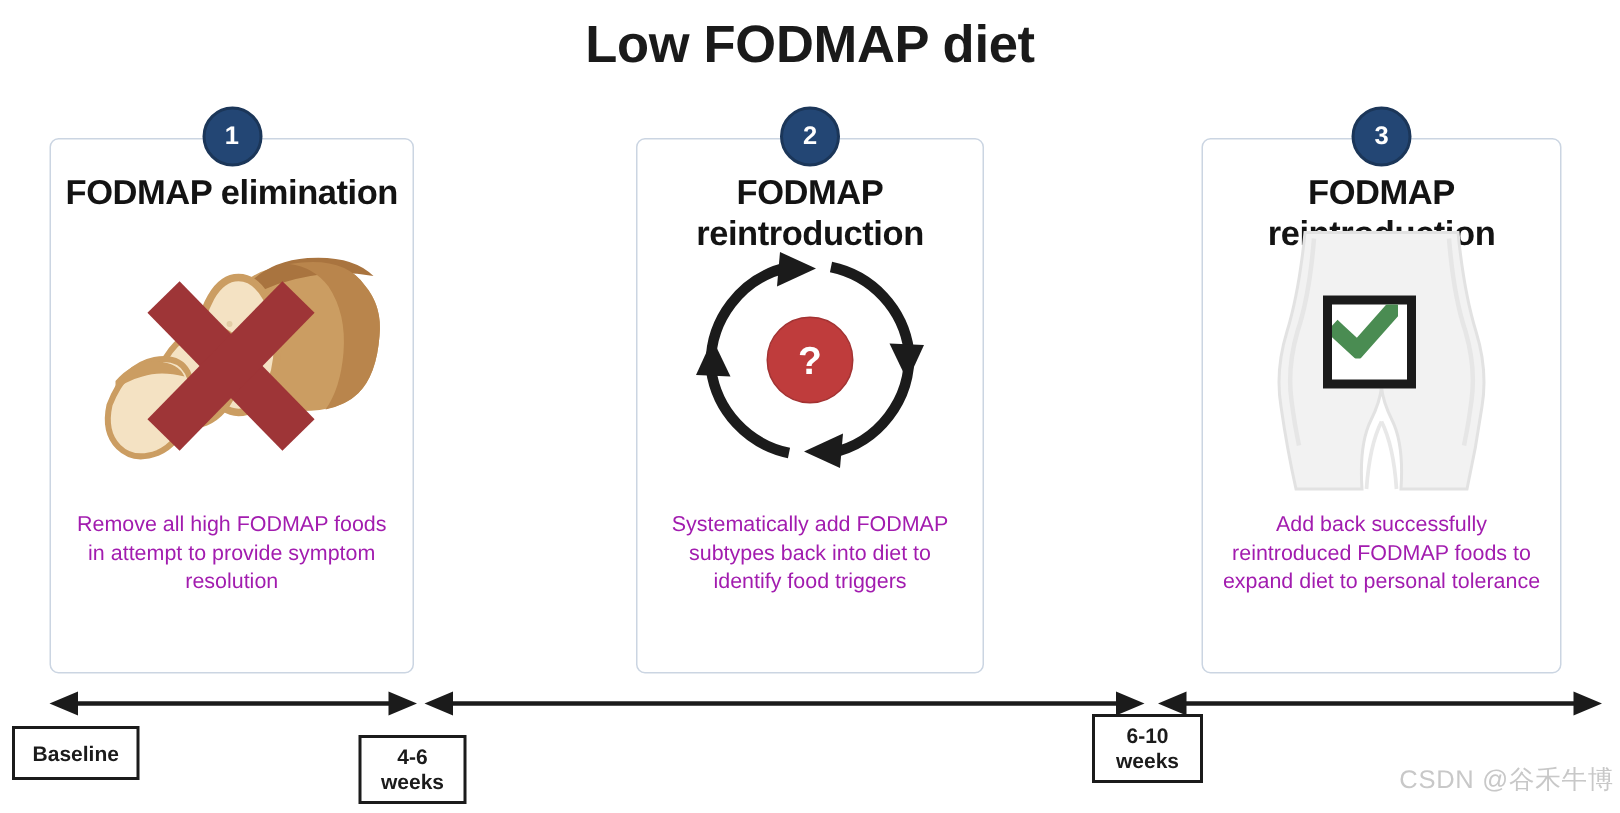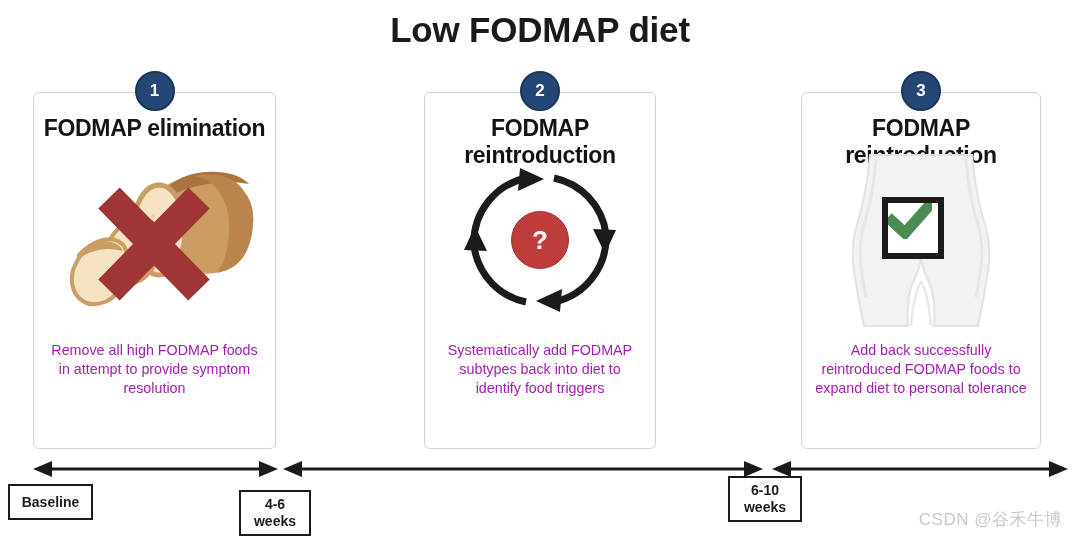--- a/index.html
+++ b/index.html
@@ -149,21 +149,21 @@
     align-items: center;
     justify-content: center;
     line-height: 17px;
   }
   #tl-box-baseline { left: 8px;   top: 484px; width: 85px; height: 36px; }
   #tl-box-46       { left: 239px; top: 476px; width: 72px; height: 46px; margin-top: 14px; }
   #tl-box-610      { left: 728px; top: 476px; width: 74px; height: 46px; }
 
   #watermark {
     position: absolute;
-    right: 18px;
+    right: 4px;
     top: 508px;
     font-size: 17px;
     color: #c8c8c8;
     letter-spacing: 0.5px;
   }
 </style>
 </head>
 <body>
 
 <div id="page-title">Low FODMAP diet</div>

